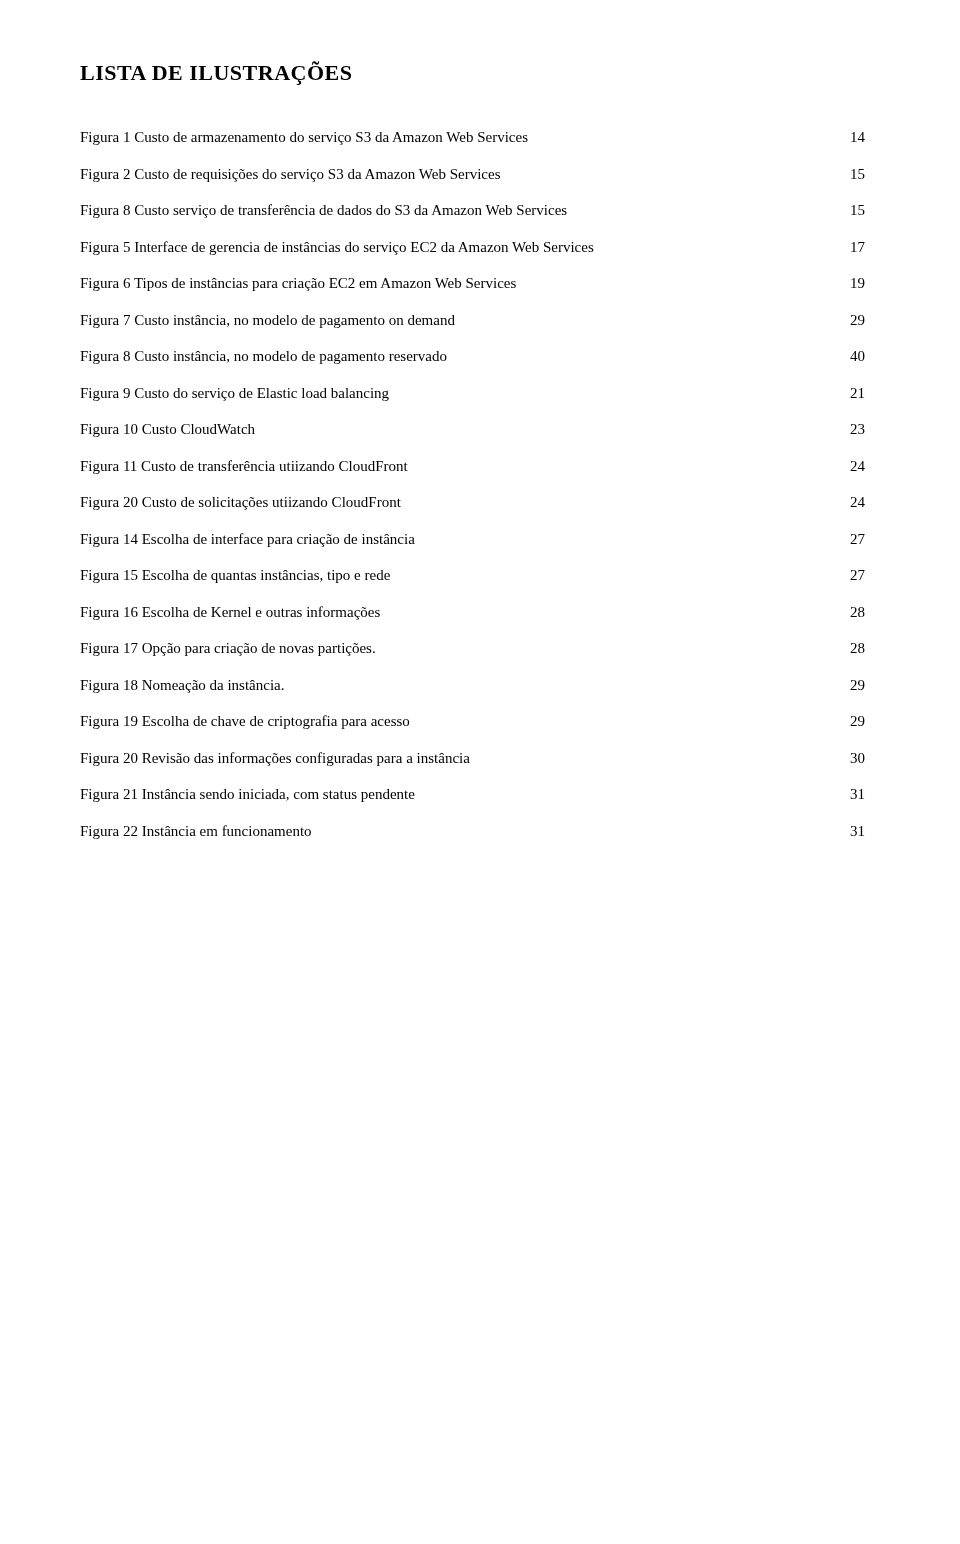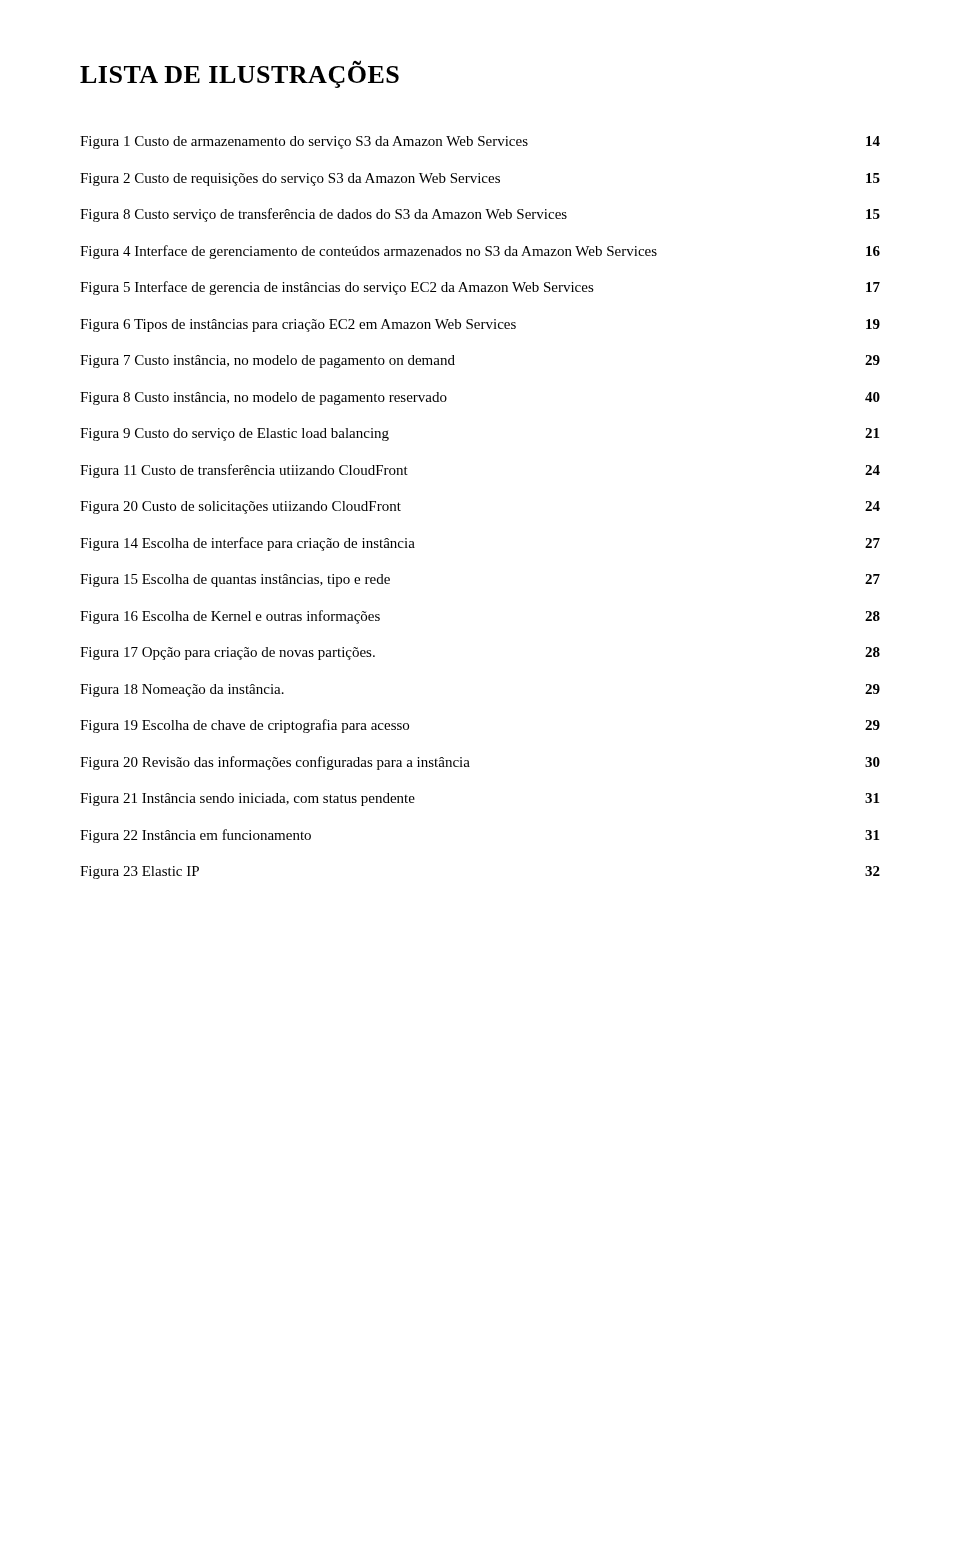--- a/index.html
+++ b/index.html
@@ -12,21 +12,21 @@
       background: #ffffff;
       font-family: "Times New Roman", Times, serif;
       font-size: 15px;
       color: #000000;
       width: 960px;
       min-height: 1544px;
       padding: 60px 80px 60px 80px;
     }
 
     .page-title {
-      font-size: 26px;
+      font-size: 22px;
       font-weight: bold;
       margin-bottom: 40px;
       letter-spacing: 0.5px;
     }
 
     .figure-list {
       list-style: none;
       width: 100%;
     }
 
@@ -37,23 +37,23 @@
       margin-bottom: 14px;
       line-height: 1.5;
     }
 
     .figure-text {
       flex: 1;
       padding-right: 10px;
     }
 
     .figure-number {
-      font-weight: bold;
+      font-weight: normal;
       min-width: 30px;
-      text-align: right;
+      text-align: left;
     }
   </style>
 </head>
 <body>
 
 <h1 class="page-title">LISTA DE ILUSTRAÇÕES</h1>
 
 <ul class="figure-list" id="figure-list">
     <li class="figure-item">
       <span class="figure-text">Figura 1  Custo de armazenamento do serviço S3 da Amazon Web Services</span>
@@ -61,42 +61,42 @@
     </li>
     <li class="figure-item">
       <span class="figure-text">Figura 2  Custo de requisições do serviço S3 da Amazon Web Services</span>
       <span class="figure-number">15</span>
     </li>
     <li class="figure-item">
       <span class="figure-text">Figura 8  Custo serviço de transferência de dados do S3 da Amazon Web Services</span>
       <span class="figure-number">15</span>
     </li>
     <li class="figure-item">
-      <span class="figure-text">Figura 4  Interface de gerenciamento de conteúdos armazenados no S3 da Amazon Web Services</span>
-      <span class="figure-number">16</span>
-    </li>
-    <li class="figure-item">
       <span class="figure-text">Figura 5  Interface de gerencia de instâncias do serviço EC2 da Amazon Web Services</span>
       <span class="figure-number">17</span>
     </li>
     <li class="figure-item">
       <span class="figure-text">Figura 6  Tipos de instâncias para criação EC2 em Amazon Web Services</span>
       <span class="figure-number">19</span>
     </li>
     <li class="figure-item">
       <span class="figure-text">Figura 7  Custo instância, no modelo de pagamento on demand</span>
       <span class="figure-number">29</span>
     </li>
     <li class="figure-item">
       <span class="figure-text">Figura 8  Custo instância, no modelo de pagamento reservado</span>
       <span class="figure-number">40</span>
     </li>
     <li class="figure-item">
       <span class="figure-text">Figura 9  Custo do serviço de Elastic load balancing</span>
       <span class="figure-number">21</span>
+    </li>
+    <li class="figure-item">
+      <span class="figure-text">Figura 10  Custo CloudWatch</span>
+      <span class="figure-number">23</span>
     </li>
     <li class="figure-item">
       <span class="figure-text">Figura 11  Custo de transferência utiizando CloudFront</span>
       <span class="figure-number">24</span>
     </li>
     <li class="figure-item">
       <span class="figure-text">Figura 20  Custo de solicitações utiizando CloudFront</span>
       <span class="figure-number">24</span>
     </li>
     <li class="figure-item">
@@ -128,17 +128,13 @@
       <span class="figure-number">30</span>
     </li>
     <li class="figure-item">
       <span class="figure-text">Figura 21  Instância sendo iniciada, com status pendente</span>
       <span class="figure-number">31</span>
     </li>
     <li class="figure-item">
       <span class="figure-text">Figura 22  Instância em funcionamento</span>
       <span class="figure-number">31</span>
     </li>
-    <li class="figure-item">
-      <span class="figure-text">Figura 23  Elastic IP</span>
-      <span class="figure-number">32</span>
-    </li>
   </ul>
 
 </body></html>

